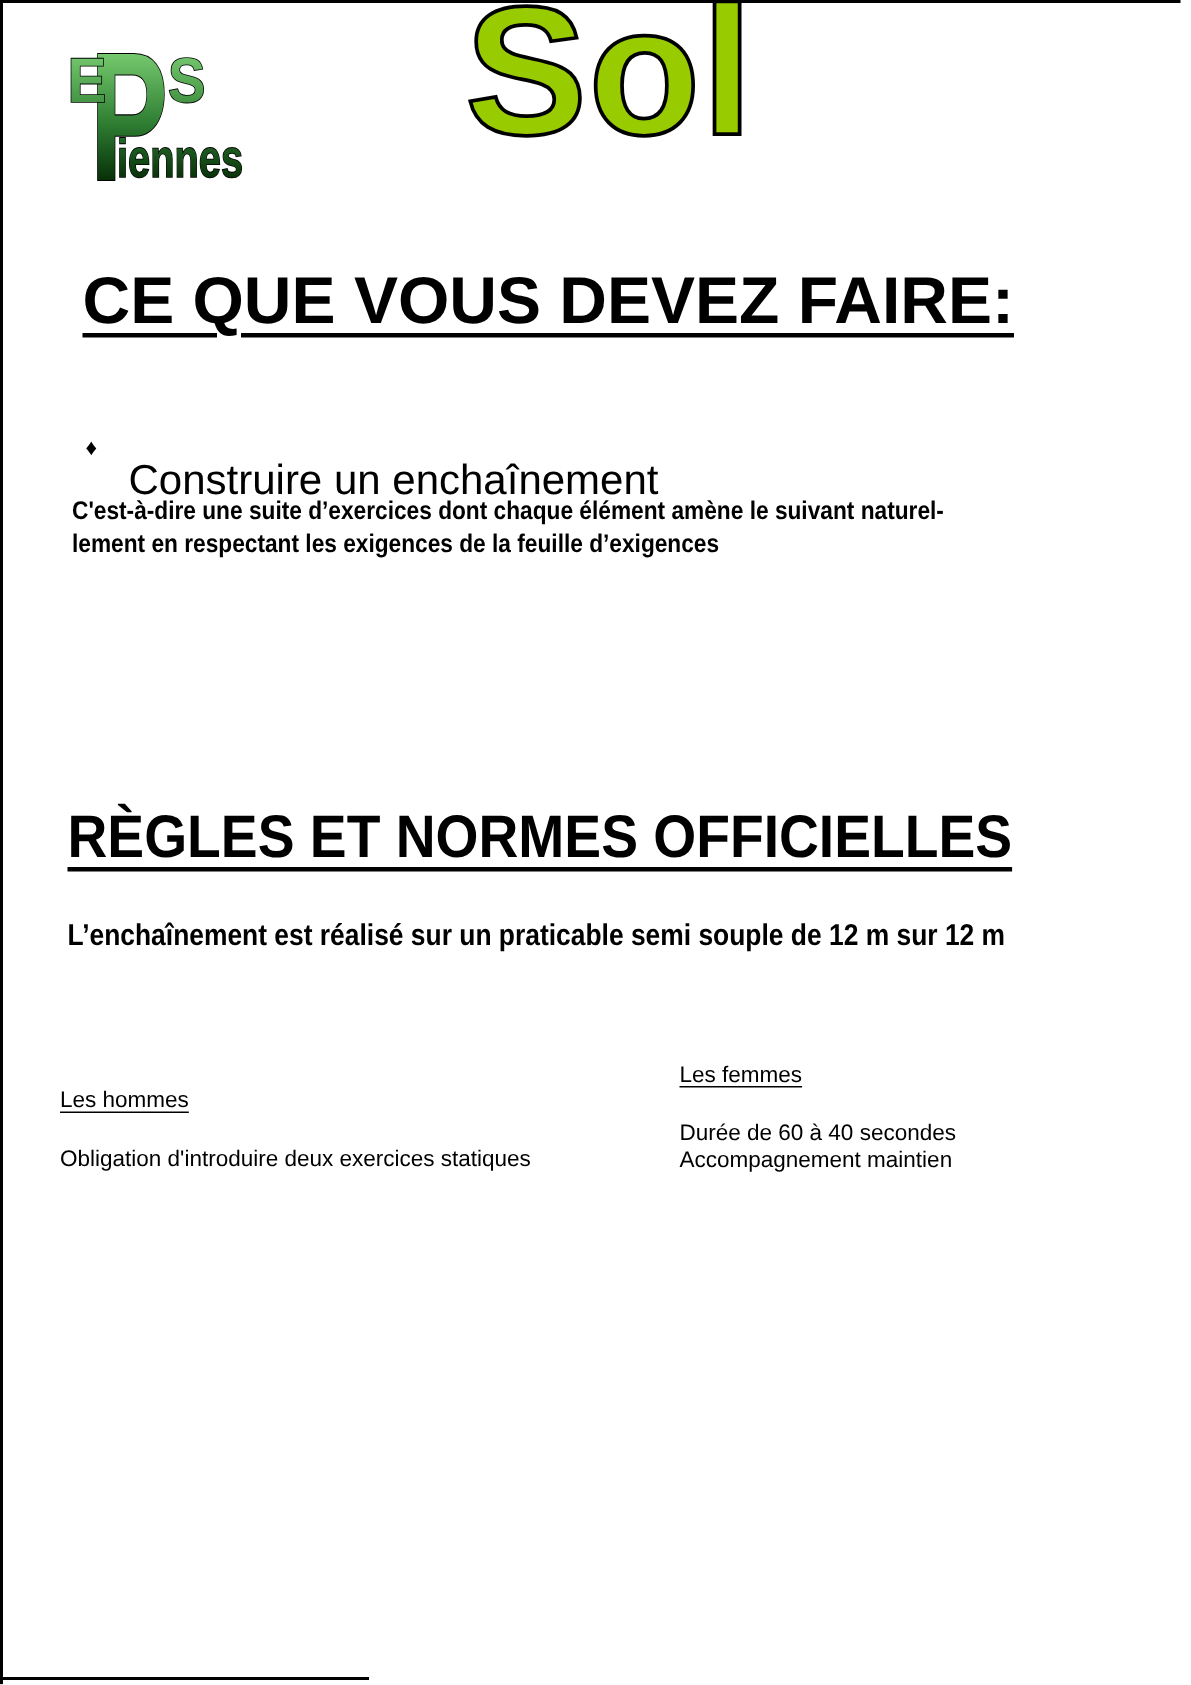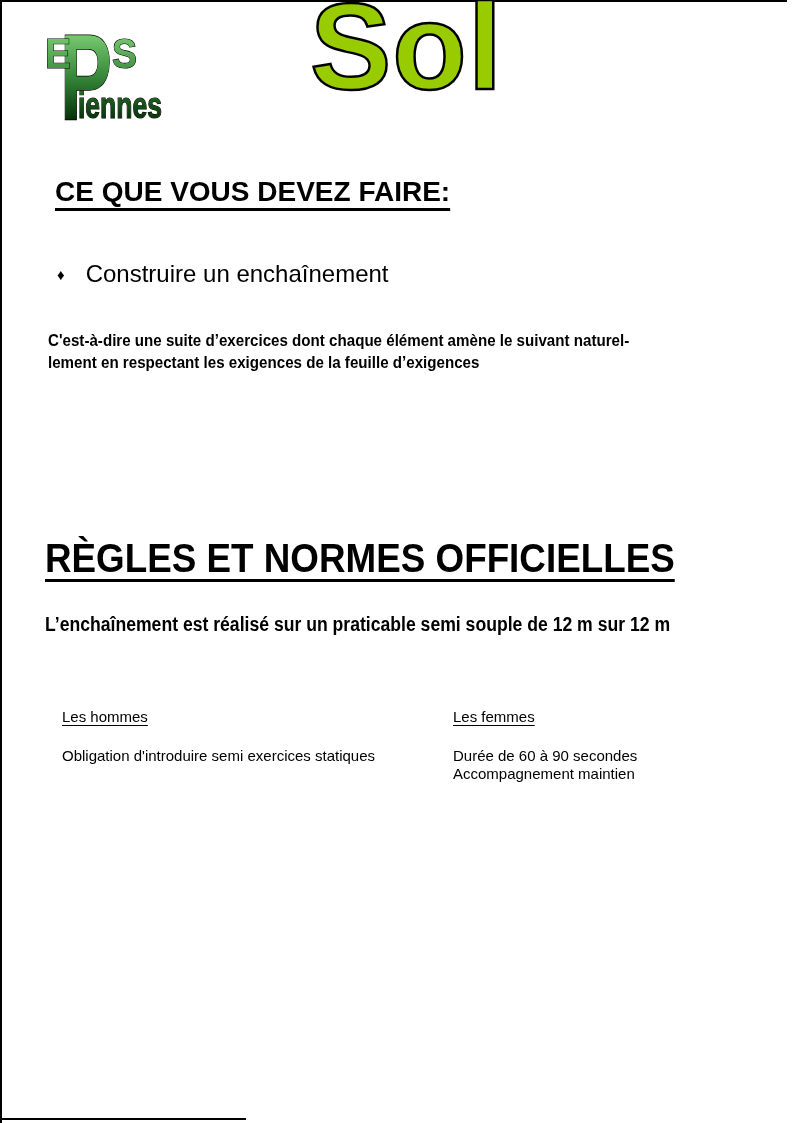--- a/index.html
+++ b/index.html
@@ -21,32 +21,32 @@
   .sol{
     position:absolute;left:310px;top:-14px;
     font-size:122px;line-height:1;font-weight:bold;
     letter-spacing:1px;
     color:#99CC00;
     -webkit-text-stroke:2.5px #000;
   }
 
   .h1{
     position:absolute;left:55px;top:176px;
-    font-size:28px;font-weight:bold;white-space:nowrap;
+    font-size:44px;font-weight:bold;white-space:nowrap;
     text-decoration:underline;
     text-decoration-thickness:3px;
     text-underline-offset:7px;
   }
 
   .bullet-row{
     position:absolute;left:57px;top:260px;
     display:flex;align-items:center;
   }
   .bullet-glyph{font-size:15px;margin-right:21px;line-height:1;}
-  .bullet-text{font-size:24px;white-space:nowrap;}
+  .bullet-text{font-size:28px;white-space:nowrap;margin-top:44px;}
 
   .note{
     position:absolute;left:48px;top:330px;
     font-size:17px;font-weight:bold;line-height:22px;
     white-space:nowrap;
     transform:scaleX(0.89);transform-origin:0 0;
   }
 
   .h2{
     position:absolute;left:45px;top:536px;
@@ -57,21 +57,21 @@
     text-underline-offset:7px;
   }
 
   .intro{
     position:absolute;left:45px;top:613px;
     font-size:20px;font-weight:bold;white-space:nowrap;
     transform:scaleX(0.88);transform-origin:0 0;
   }
 
   .col{position:absolute;top:708px;font-size:15px;line-height:18.5px;}
-  .col-1{left:62px;}
+  .col-1{left:40px;margin-top:17px;}
   .col-2{left:408px;margin-left:45px;}
   .col-heading{
     text-decoration:underline;
     text-underline-offset:3px;
     margin:0 0 20px 0;
     white-space:nowrap;
   }
   .col-item{white-space:nowrap;}
 </style>
 </head>
@@ -110,22 +110,22 @@
     <div>C'est-à-dire une suite d’exercices dont chaque élément amène le suivant naturel-</div>
     <div>lement en respectant les exigences de la feuille d’exigences</div>
   </div>
 
   <div class="h2">RÈGLES ET NORMES OFFICIELLES</div>
 
   <div class="intro">L’enchaînement est réalisé sur un praticable semi souple de 12 m sur 12 m</div>
 
   <div class="col col-1">
     <div class="col-heading">Les hommes</div>
-    <div class="col-item">Obligation d'introduire semi exercices statiques</div>
+    <div class="col-item">Obligation d'introduire deux exercices statiques</div>
   </div>
 
   <div class="col col-2">
     <div class="col-heading">Les femmes</div>
-    <div class="col-item">Durée de 60 à 90 secondes</div>
+    <div class="col-item">Durée de 60 à 40 secondes</div>
     <div class="col-item">Accompagnement maintien</div>
   </div>
 
 </div>
 
 </body></html>

